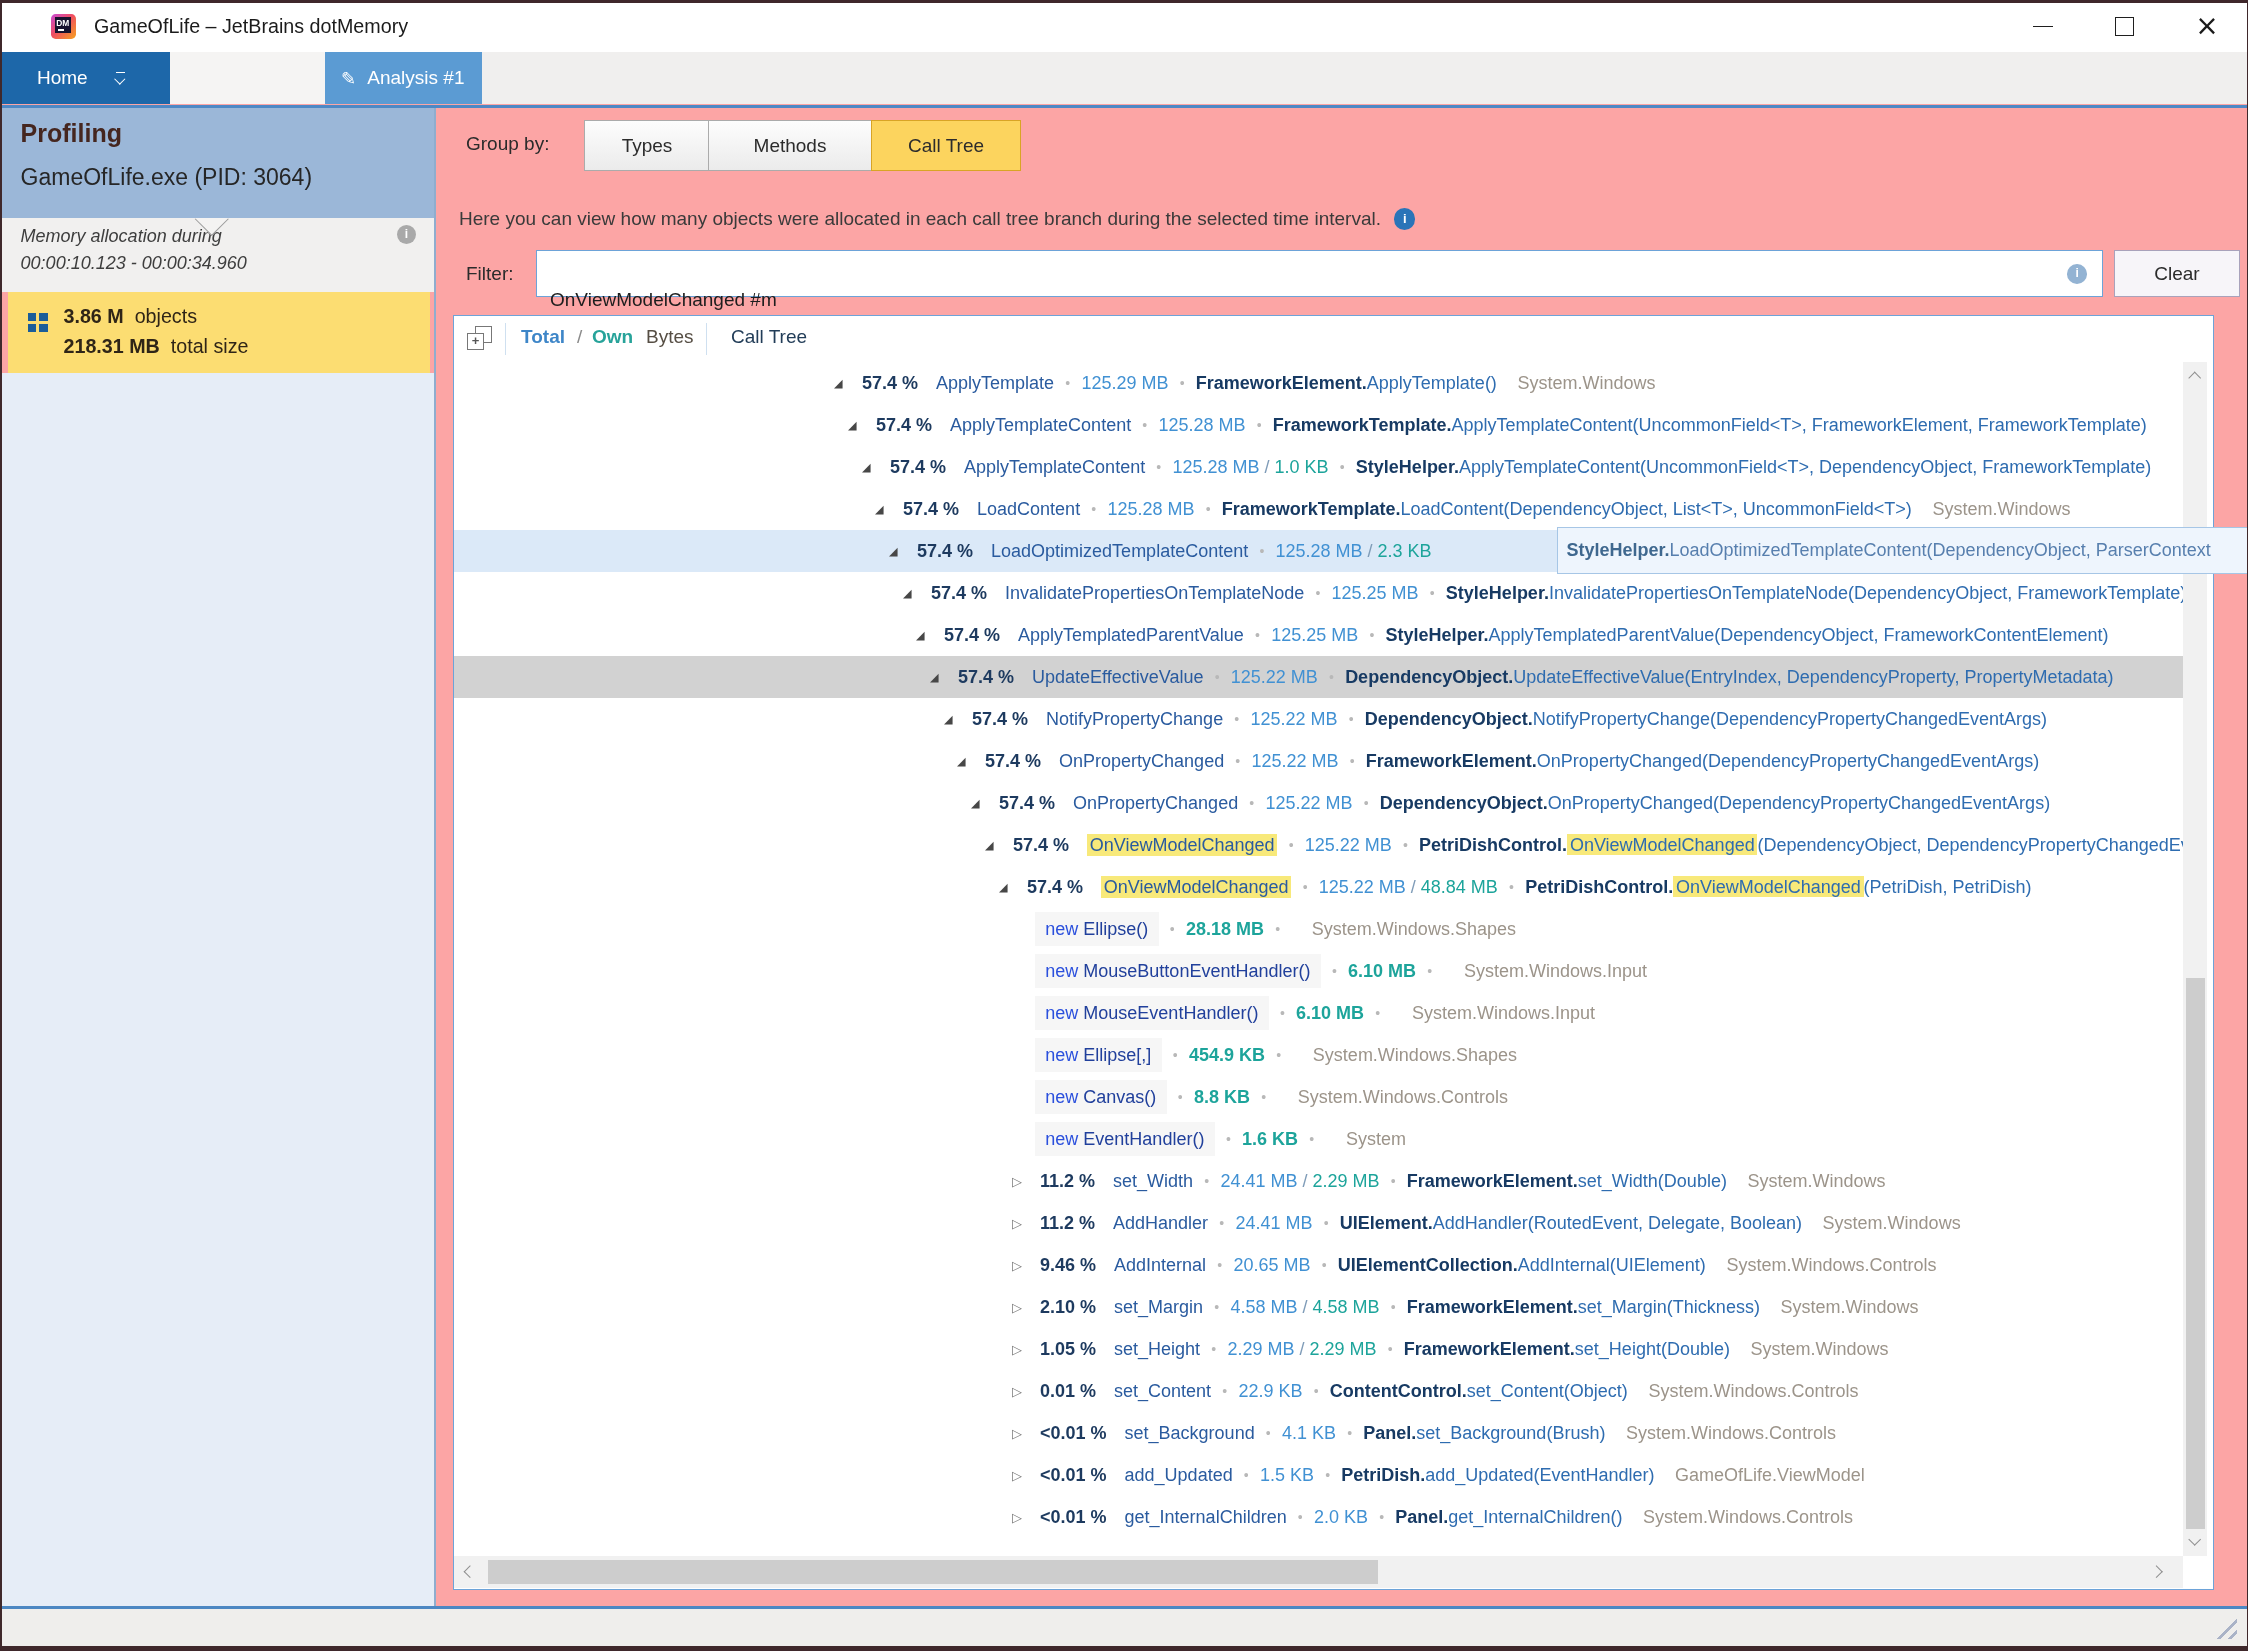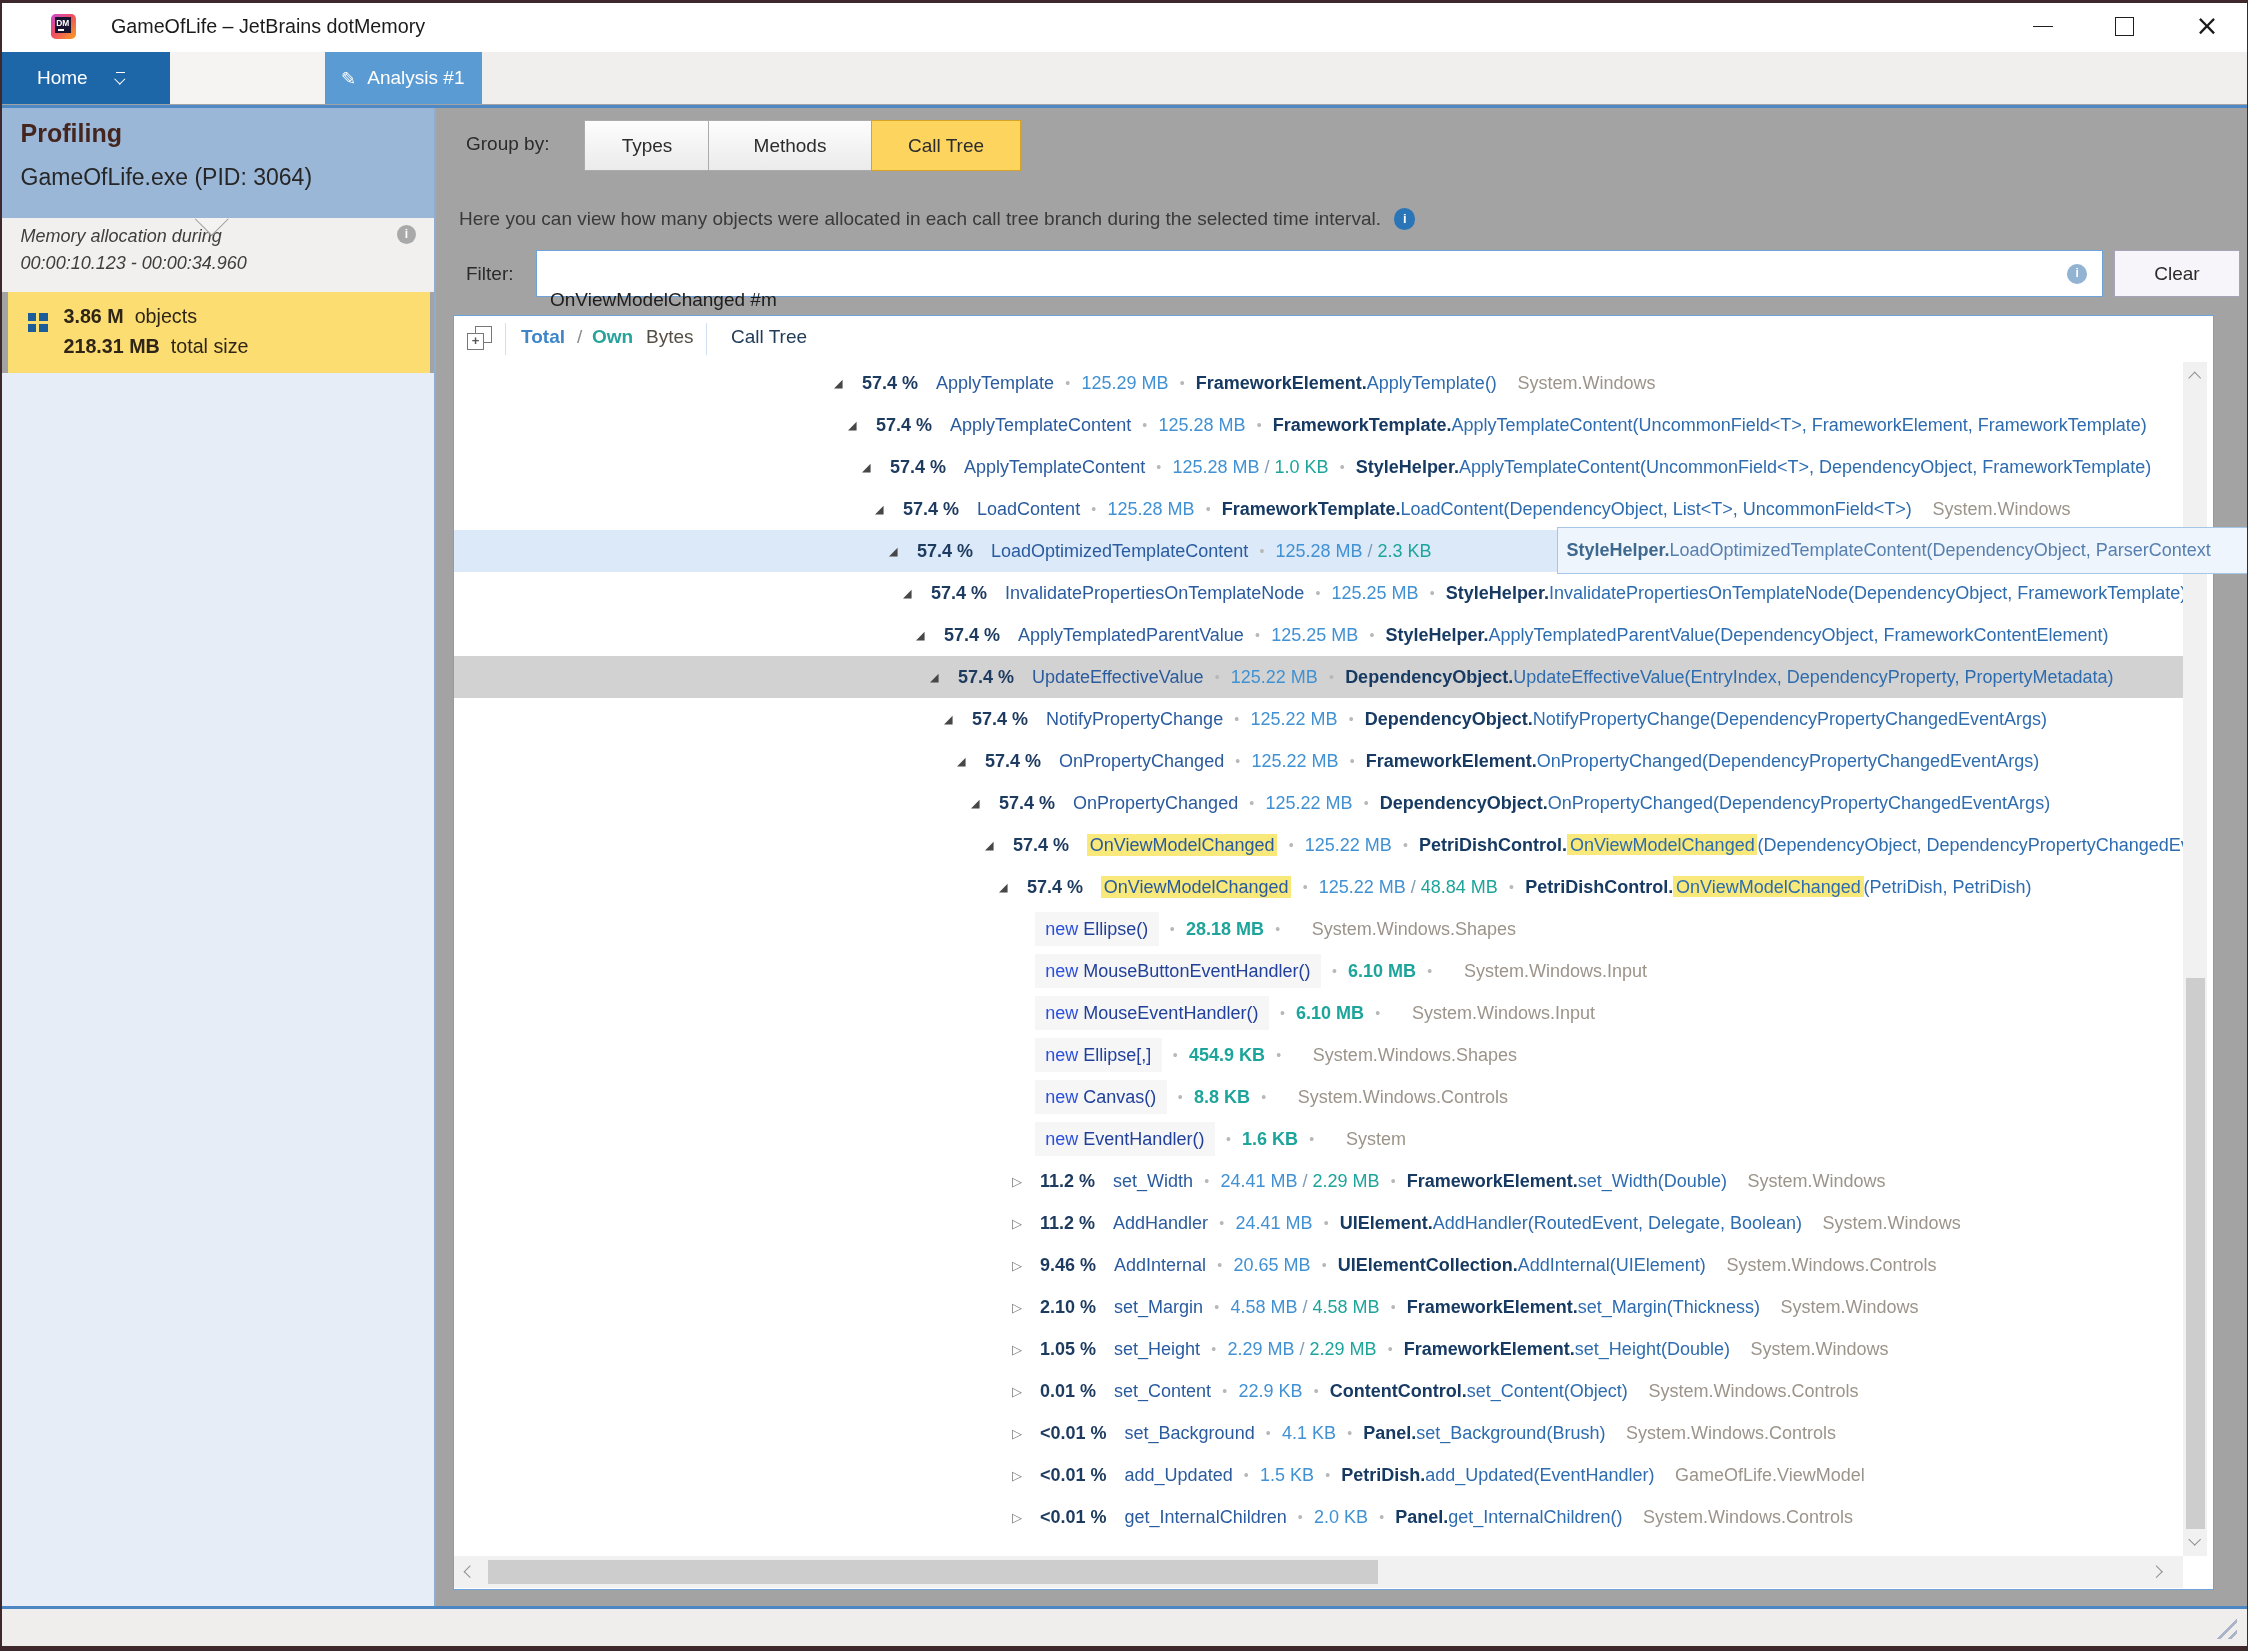--- a/index.html
+++ b/index.html
@@ -1,28 +1,28 @@
 <!DOCTYPE html>
 <html style="font-size:15px"><head>
 <meta charset="utf-8">
 <style>
   html,body{margin:0;padding:0;background:#888;}
-  .win{position:relative;width:2249px;height:1652px;background:#a3a3a3;
+  .win{position:relative;width:2249px;height:1652px;background:#fca5a5;
        font-family:"Liberation Sans",sans-serif;overflow:hidden;}
   .abs{position:absolute;}
   .edge{background:#3f282b;z-index:40;}
 
   
   .titlebar{left:0;top:0;width:2249px;height:52px;background:#fff;}
   .appicon{left:51px;top:14px;width:25px;height:25px;border-radius:4.7px;
            background:linear-gradient(135deg,#c94bd6 0%,#ef4d62 45%,#f7a21e 100%);}
   .appicon .inner{position:absolute;left:3.7px;top:2.8px;width:16px;height:16px;background:#17122e;
            color:#fff;font-size:8.4px;font-weight:bold;text-align:center;line-height:12px;}
   .appicon .dash{position:absolute;left:6.6px;top:15px;width:6.6px;height:2.3px;background:#fff;}
-  .title-text{left:94px;top:0;height:52px;line-height:52px;font-size:19.7px;color:#1b1b1b;margin-left:17px;}
+  .title-text{left:94px;top:0;height:52px;line-height:52px;font-size:19.7px;color:#1b1b1b;}
   .winctl{top:0;height:52px;width:66px;display:flex;align-items:center;justify-content:center;}
   .glyph-min{width:20.6px;height:0;border-top:1.9px solid #1f1f1f;}
   .glyph-max{width:17px;height:17px;border:1.9px solid #1f1f1f;}
   .glyph-close{font-size:28px;color:#1a1a1a;line-height:28px;font-family:"DejaVu Sans",sans-serif;}
 
   
   .tabbar{left:0;top:52px;width:2249px;height:52px;background:#f0efee;}
   .blueline{left:0;top:105px;width:2249px;height:2.8px;background:#4e88c5;z-index:2;}
   .home-tab{left:0;top:52px;width:170px;height:52px;background:#1d67a9;color:#fff;display:flex;
             align-items:center;}

